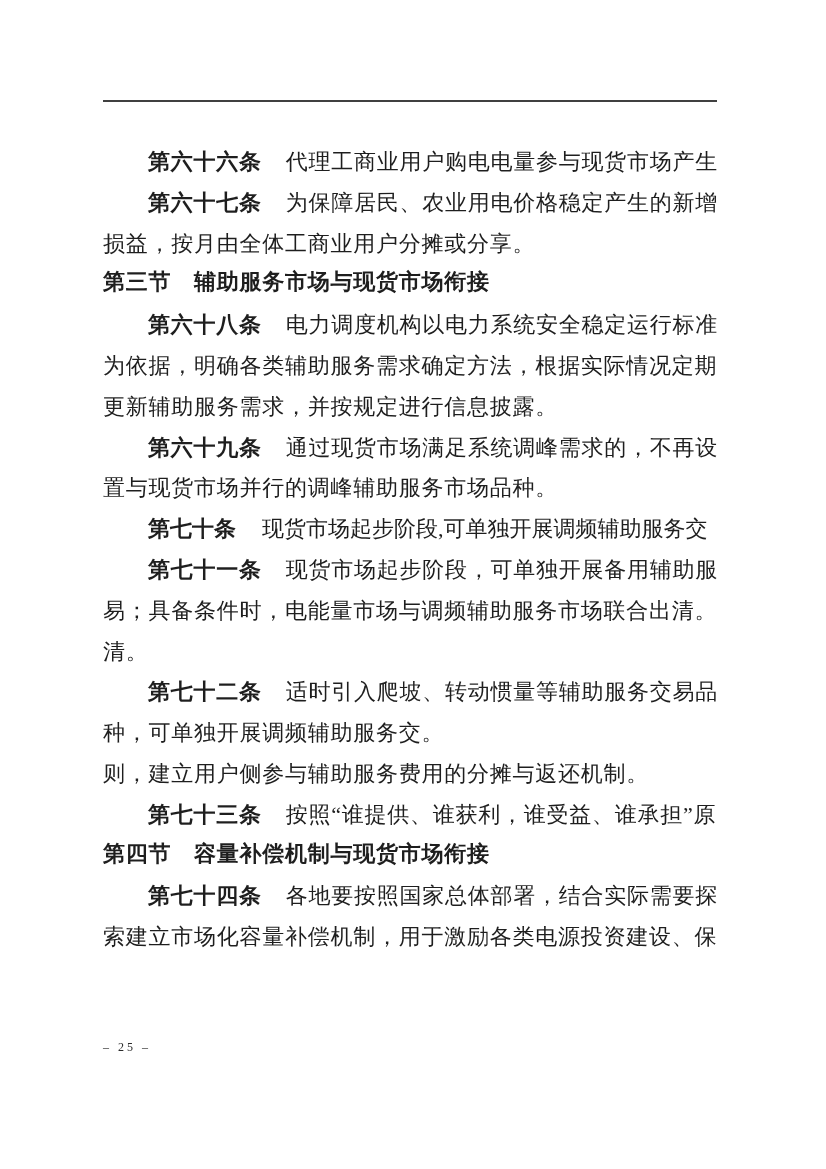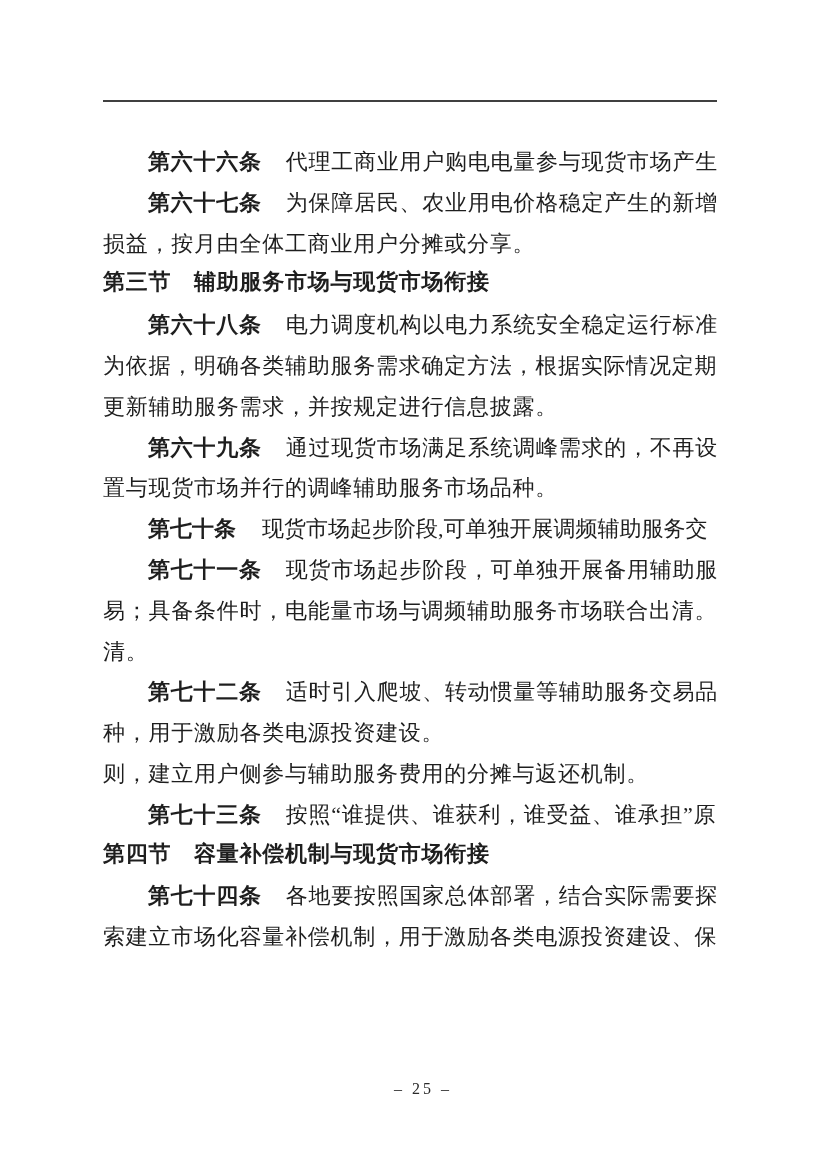--- a/index.html
+++ b/index.html
@@ -56,23 +56,23 @@
   }
   .line.section {
     font-weight: bold;
     padding-left: 0;
     font-family: Liberation Mono, monospace;
   }
   .page-number {
     position: absolute;
     left: 103px;
     width: 640px;
-    top: 1080px;
-    text-align: center;
-    font-size: 16px;
+    top: 1040px;
+    text-align: left;
+    font-size: 12px;
     letter-spacing: 3px;
     color: #2a2a2a;
   }
 </style>
 </head>
 <body style="color: rgb(30, 30, 30);">
 
 <div class="page" style="background: rgb(255, 255, 255);">
   <div class="top-rule" style="background: rgb(64, 64, 64);"></div>
   <div class="doc">
@@ -83,21 +83,21 @@
       <div class="line first"><span class="article-label">第六十八条</span><span>电力调度机构以电力系统安全稳定运行标准</span></div>
       <div class="line">为依据，明确各类辅助服务需求确定方法，根据实际情况定期</div>
       <div class="line">更新辅助服务需求，并按规定进行信息披露。</div>
       <div class="line first"><span class="article-label">第六十九条</span><span>通过现货市场满足系统调峰需求的，不再设</span></div>
       <div class="line">置与现货市场并行的调峰辅助服务市场品种。</div>
       <div class="line first tight"><span class="article-label">第七十条</span><span>现货市场起步阶段,可单独开展调频辅助服务交</span></div>
       <div class="line first"><span class="article-label">第七十一条</span><span>现货市场起步阶段，可单独开展备用辅助服</span></div>
       <div class="line">易；具备条件时，电能量市场与调频辅助服务市场联合出清。</div>
       <div class="line">清。</div>
       <div class="line first"><span class="article-label">第七十二条</span><span>适时引入爬坡、转动惯量等辅助服务交易品</span></div>
-      <div class="line">种，用于激励各类电源投资建设。</div>
+      <div class="line">种，可单独开展调频辅助服务交。</div>
       <div class="line">则，建立用户侧参与辅助服务费用的分摊与返还机制。</div>
       <div class="line first"><span class="article-label">第七十三条</span><span>按照“谁提供、谁获利，谁受益、谁承担”原</span></div>
       <div class="line section">第四节　容量补偿机制与现货市场衔接</div>
       <div class="line first"><span class="article-label">第七十四条</span><span>各地要按照国家总体部署，结合实际需要探</span></div>
       <div class="line">索建立市场化容量补偿机制，用于激励各类电源投资建设、保</div>
     </div>
   <div class="page-number">– 25 –</div>
 </div>
 
 </body></html>

